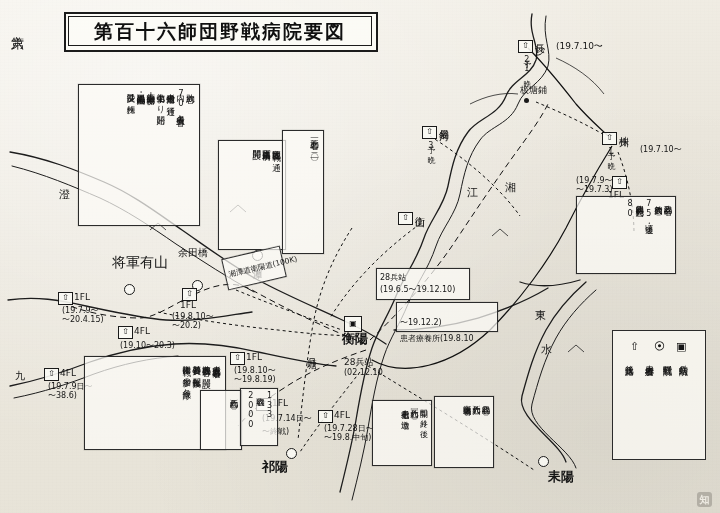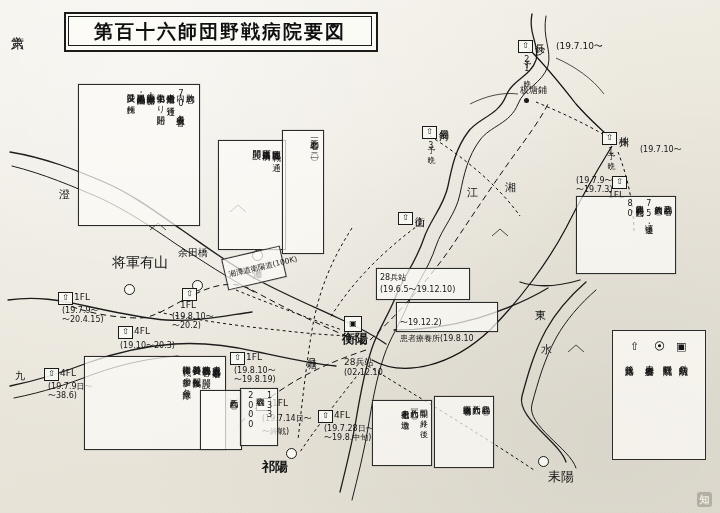--- a/index.html
+++ b/index.html
@@ -209,21 +209,21 @@
 
 <div class="circpt" style="left:124px;top:284px;"></div>
 <div class="htext" style="left:112px;top:254px;font-size:14px;">将軍有山</div>
 
 <div class="hosp" style="left:344px;top:316px;width:16px;height:14px;line-height:13px;">▣</div>
 <div class="htext" style="left:342px;top:330px;font-size:13px;font-weight:bold;">衡陽</div>
 
 <div class="htext" style="left:262px;top:458px;font-size:13px;font-weight:bold;">祁陽</div>
 <div class="circpt" style="left:286px;top:448px;"></div>
 
-<div class="htext" style="left:548px;top:468px;font-size:13px;font-weight:normal;">耒陽</div>
+<div class="htext" style="left:548px;top:468px;font-size:13px;font-weight:bold;">耒陽</div>
 <div class="circpt" style="left:538px;top:456px;"></div>
 
 <div class="vtext" style="left:534px;top:300px;font-size:11px;">東</div>
 <div class="vtext" style="left:540px;top:334px;font-size:11px;">水</div>
 <div class="vtext" style="left:14px;top:362px;font-size:10px;">九</div>
 <div class="vtext" style="left:58px;top:180px;font-size:11px;">澄</div>
 <div class="vtext" style="left:306px;top:350px;font-size:10px;">月塘</div>
 
 <div class="hosp" style="left:58px;top:292px;">⇧</div>
 <div class="htext" style="left:74px;top:292px;font-size:9px;">1FL</div>

